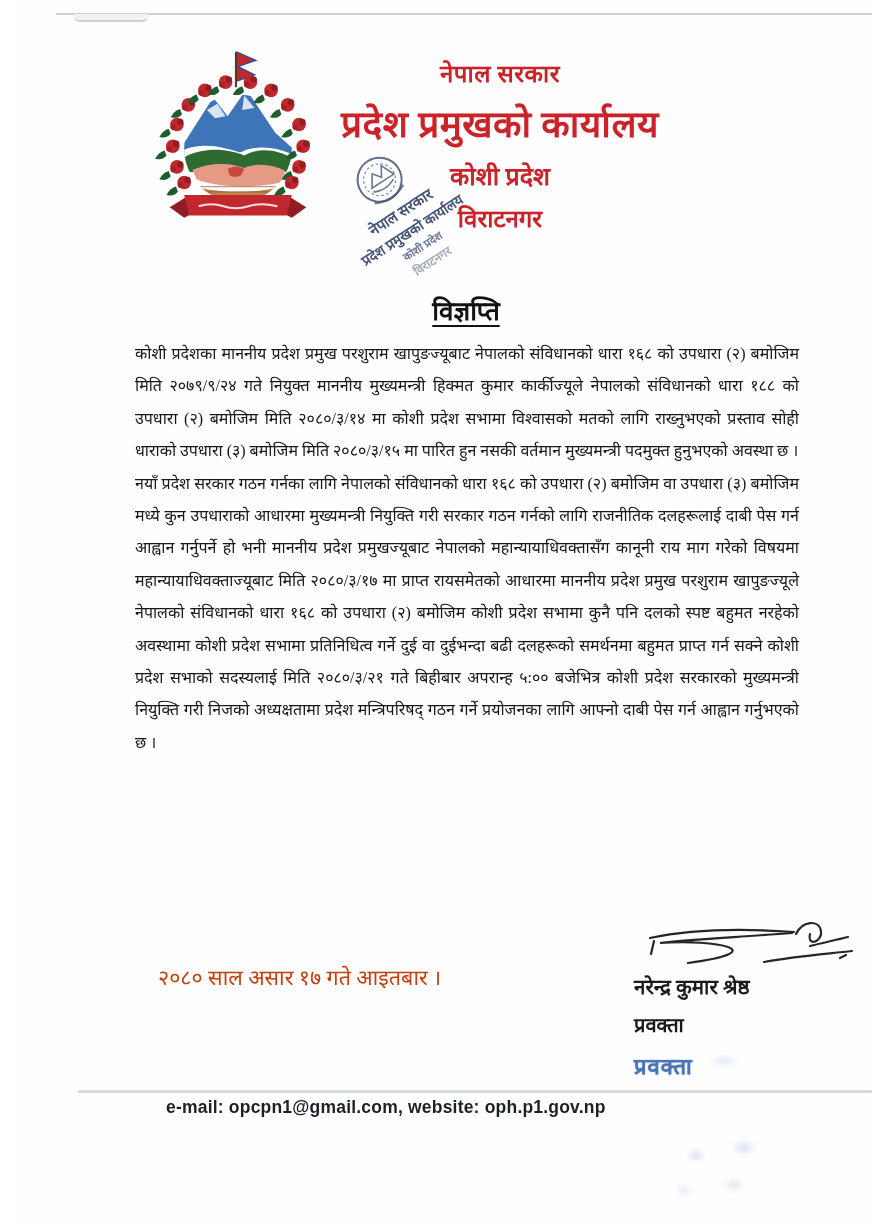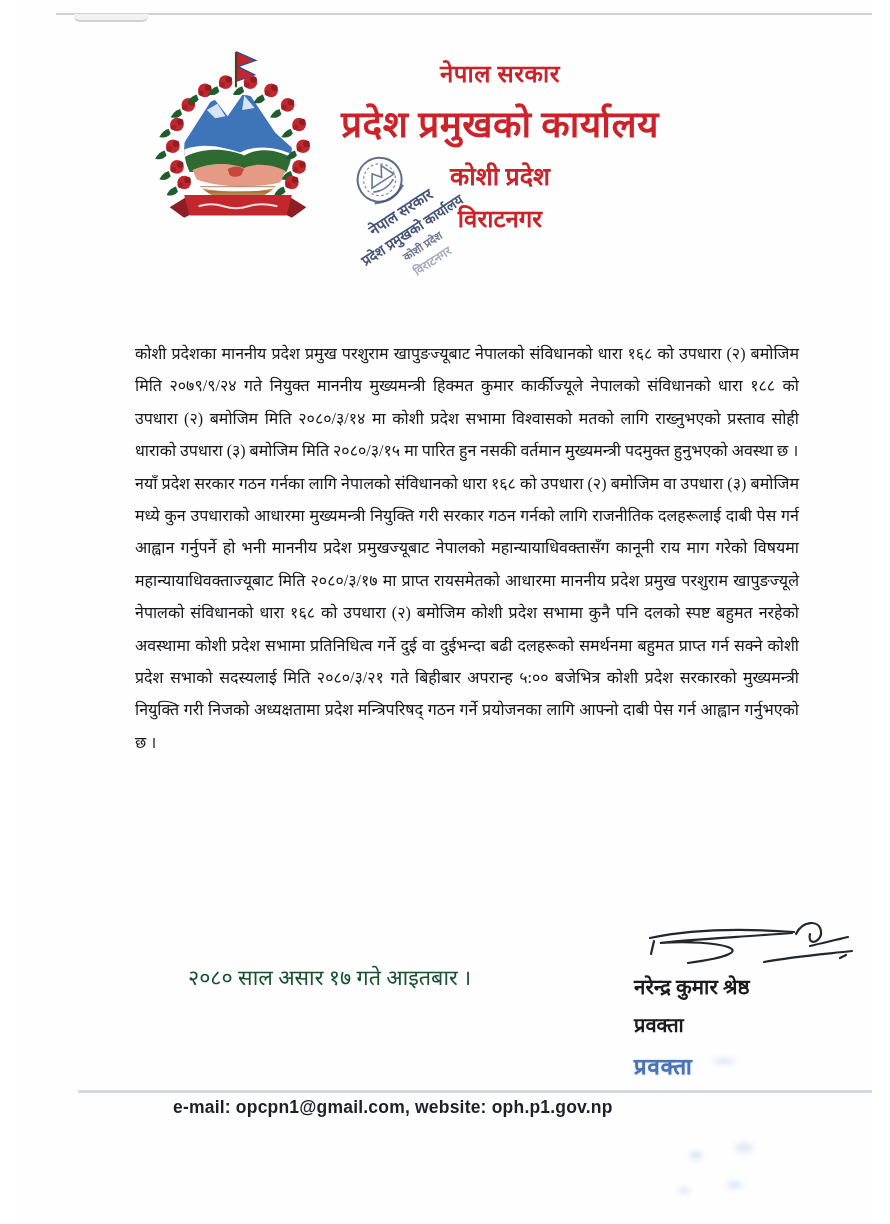--- a/index.html
+++ b/index.html
@@ -45,34 +45,34 @@
   .stamp-l4 { font-size:12px; font-weight:700; margin-top:2px; opacity:.5; }
   
   .notice-title { position:absolute; left:117px; top:292px; width:662px; text-align:center;
     font-size:26px; font-weight:800; color:#121215;
     text-decoration:underline; text-underline-offset:5px; text-decoration-thickness:2px; }
   .body-text { position:absolute; left:117px; top:338px; width:664px;
     font-size:16px; line-height:32.4px; text-align:justify; color:#18181b;
     font-weight:500; }
   .body-text p { margin:0; }
   
-  .dateline { position:absolute; left:140px; top:962px; font-size:21.5px; color:#14532d;
-    font-weight:500;margin-left:30px; }
+  .dateline { position:absolute; left:140px; top:962px; font-size:21.5px; color:#c2410c;
+    font-weight:500; }
   .sig-block { position:absolute; left:616px; top:918px; width:248px; }
   .sig-svg { display:block; margin:0 auto; }
   .sig-name { font-size:20.5px; color:#1b1b1e; font-weight:600; margin-top:2px; white-space:nowrap; }
   .sig-desig { font-size:20px; color:#1b1b1e; font-weight:600; margin-top:11px; }
   .sig-stamp { font-size:22px; color:#4a74b8; font-weight:800; margin-top:12px;
     letter-spacing:1px; text-shadow:0 0 1.2px rgba(74,116,184,.85); }
   
   .footer-line { position:absolute; left:60px; top:1090px; right:0; height:3px;
     background:#c6cdd3; opacity:.75; }
   .footer-text { position:absolute; left:148px; top:1097px;
     font-family:"Liberation Sans", sans-serif; font-weight:700; font-size:17.5px;
-    color:#1c2127; letter-spacing:.2px;margin-left:7px; }
+    color:#1c2127; letter-spacing:.2px; }
 </style>
 </head>
 <body>
 
 <div class="page">
 
   <div class="scan-topline"></div>
   <div class="scan-topnotch"></div>
 
   <svg class="emblem" viewBox="0 0 160 172">
@@ -145,20 +145,21 @@
       <path d="M16,28 L24,16 L30,24 L36,14 L42,28 Z" fill="none" stroke="#2d3e66" stroke-width="1.6" opacity=".8"></path>
       <path d="M15,32 q12,6 24,0" fill="none" stroke="#2d3e66" stroke-width="1.6" opacity=".8"></path>
       <path d="M10,42 q17,9 34,0" fill="none" stroke="#2d3e66" stroke-width="2.4" opacity=".75"></path>
     </svg>
     <div class="stamp-l1">नेपाल सरकार</div>
     <div class="stamp-l2">प्रदेश प्रमुखको कार्यालय</div>
     <div class="stamp-l3">कोशी प्रदेश</div>
     <div class="stamp-l4">विराटनगर</div>
   </div>
 
+  <div class="notice-title">विज्ञप्ति</div>
 
   <div class="body-text">
     <p>कोशी प्रदेशका माननीय प्रदेश प्रमुख परशुराम खापुङज्यूबाट नेपालको संविधानको धारा १६८ को उपधारा (२) बमोजिम मिति २०७९/९/२४ गते नियुक्त माननीय मुख्यमन्त्री हिक्मत कुमार कार्कीज्यूले नेपालको संविधानको धारा १८८ को उपधारा (२) बमोजिम मिति २०८०/३/१४ मा कोशी प्रदेश सभामा विश्वासको मतको लागि राख्नुभएको प्रस्ताव सोही धाराको उपधारा (३) बमोजिम मिति २०८०/३/१५ मा पारित हुन नसकी वर्तमान मुख्यमन्त्री पदमुक्त हुनुभएको अवस्था छ ।</p>
     <p>नयाँ प्रदेश सरकार गठन गर्नका लागि नेपालको संविधानको धारा १६८ को उपधारा (२) बमोजिम वा उपधारा (३) बमोजिम मध्ये कुन उपधाराको आधारमा मुख्यमन्त्री नियुक्ति गरी सरकार गठन गर्नको लागि राजनीतिक दलहरूलाई दाबी पेस गर्न आह्वान गर्नुपर्ने हो भनी माननीय प्रदेश प्रमुखज्यूबाट नेपालको महान्यायाधिवक्तासँग कानूनी राय माग गरेको विषयमा महान्यायाधिवक्ताज्यूबाट मिति २०८०/३/१७ मा प्राप्त रायसमेतको आधारमा माननीय प्रदेश प्रमुख परशुराम खापुङज्यूले नेपालको संविधानको धारा १६८ को उपधारा (२) बमोजिम कोशी प्रदेश सभामा कुनै पनि दलको स्पष्ट बहुमत नरहेको अवस्थामा कोशी प्रदेश सभामा प्रतिनिधित्व गर्ने दुई वा दुईभन्दा बढी दलहरूको समर्थनमा बहुमत प्राप्त गर्न सक्ने कोशी प्रदेश सभाको सदस्यलाई मिति २०८०/३/२१ गते बिहीबार अपरान्ह ५:०० बजेभित्र कोशी प्रदेश सरकारको मुख्यमन्त्री नियुक्ति गरी निजको अध्यक्षतामा प्रदेश मन्त्रिपरिषद् गठन गर्ने प्रयोजनका लागि आफ्नो दाबी पेस गर्न आह्वान गर्नुभएको छ ।</p>
   </div>
 
   <div class="dateline">२०८० साल असार १७ गते आइतबार ।</div>
 
   <div class="sig-block">
     <svg class="sig-svg" width="228" height="52" viewBox="0 0 228 52">

